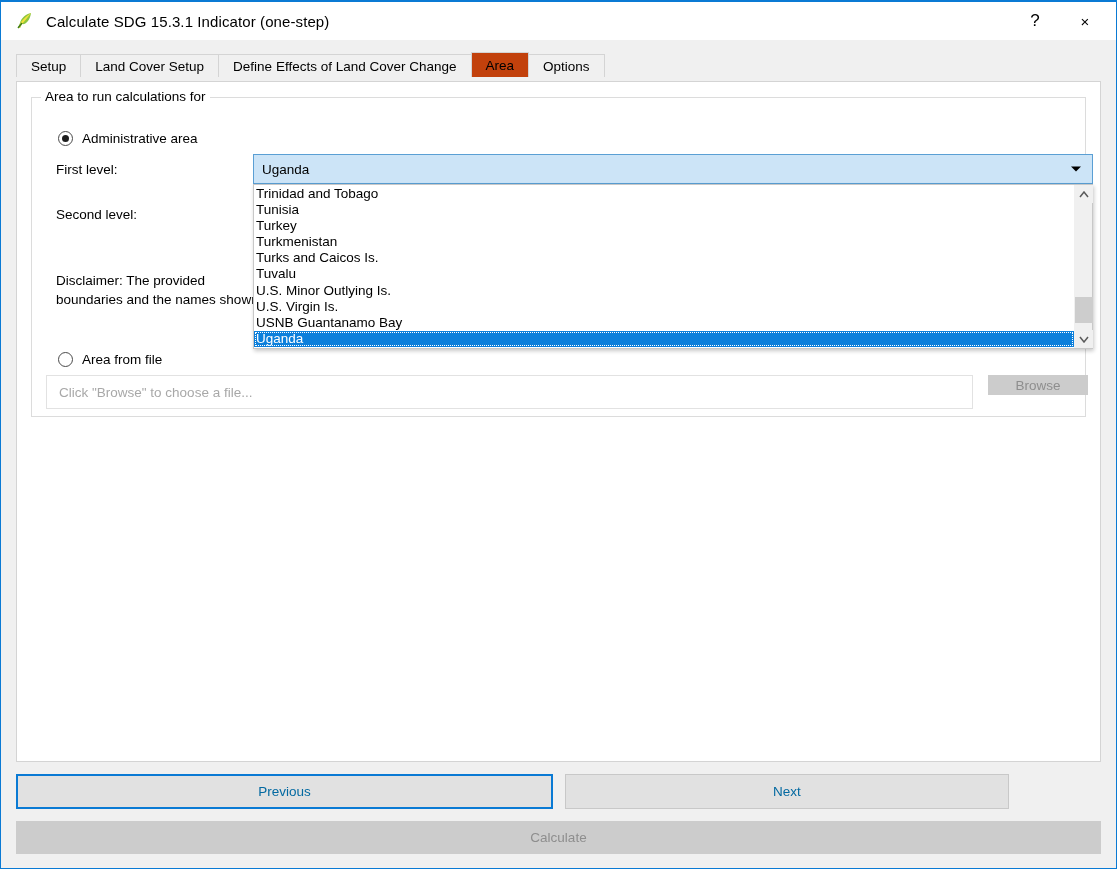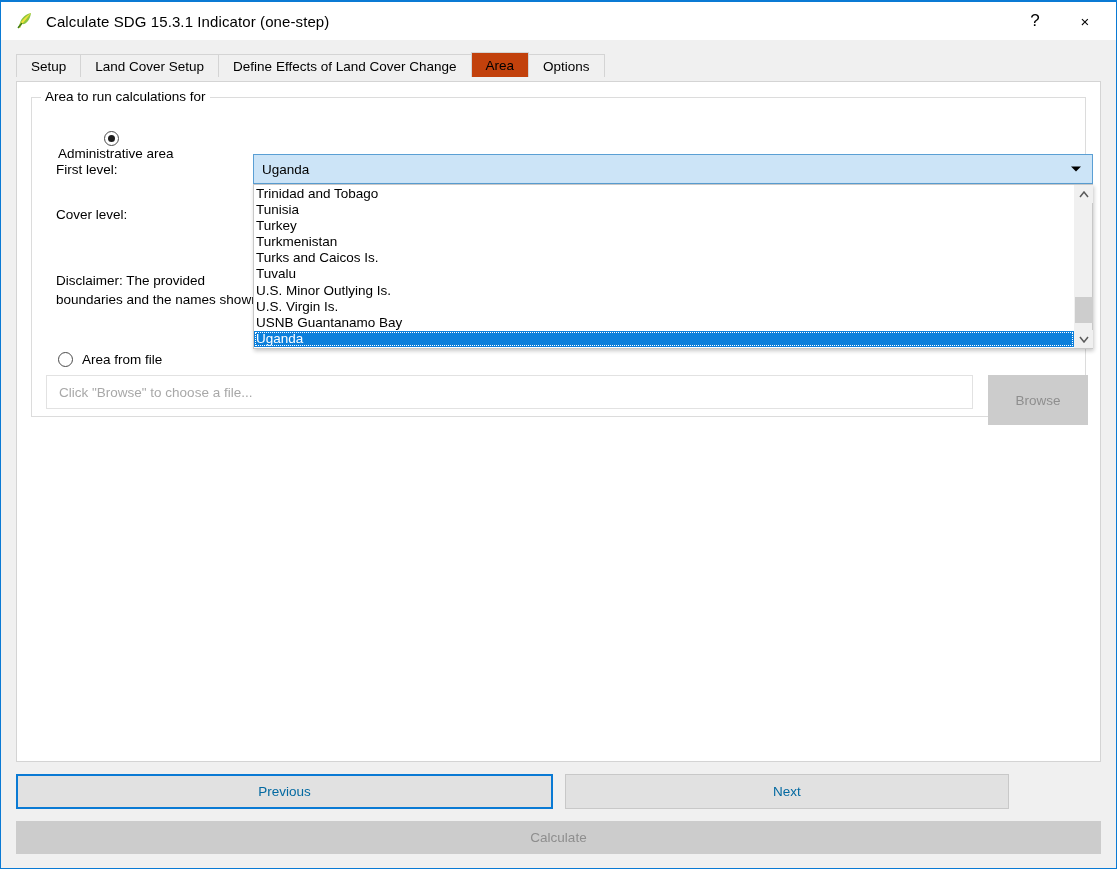--- a/index.html
+++ b/index.html
@@ -119,21 +119,21 @@
     white-space: nowrap;
   }
 
   
   .radio-row {
     position: absolute;
     display: flex;
     align-items: center;
     cursor: default;
   }
-  #radio-admin { left: 26px; top: 33px; flex-direction: column; }
+  #radio-admin { left: 26px; top: 33px; }
   #radio-file  { left: 26px; top: 254px; }
 
   .radio-mark {
     width: 15px; height: 15px;
     border: 1px solid #4a4a4a;
     border-radius: 50%;
     background: #ffffff;
     position: relative;
     flex: none;
     margin-right: 9px;
@@ -270,21 +270,21 @@
   }
   #file-input-placeholder {
     padding-left: 12px;
     font-size: 13.5px;
     color: #a8a8a8;
     white-space: nowrap;
   }
   #btn-browse {
     position: absolute;
     left: 956px; top: 277px;
-    width: 100px; height: 50px;
+    width: 100px; height: 20px;
     background: #cccccc;
     border: 1px solid #cccccc;
     color: #8e8e8e;
     font-size: 13.5px;
     display: flex;
     align-items: center;
     justify-content: center;
     cursor: default;
   }
 
@@ -348,21 +348,21 @@
 
     <div id="groupbox">
       <span id="groupbox-title">Area to run calculations for</span>
 
       <div class="radio-row" id="radio-admin">
         <span class="radio-mark checked"></span>
         <span class="radio-label">Administrative area</span>
       </div>
 
       <span class="field-label" id="label-first">First level:</span>
-      <span class="field-label" id="label-second">Cover level:</span>
+      <span class="field-label" id="label-second">Second level:</span>
       <div id="disclaimer">Disclaimer: The provided boundaries and the names shown do not imply official endorsement or acceptance by the</div>
 
       <div class="radio-row" id="radio-file">
         <span class="radio-mark"></span>
         <span class="radio-label">Area from file</span>
       </div>
 
       <div id="file-input">
         <span id="file-input-placeholder">Click "Browse" to choose a file...</span>
       </div>

